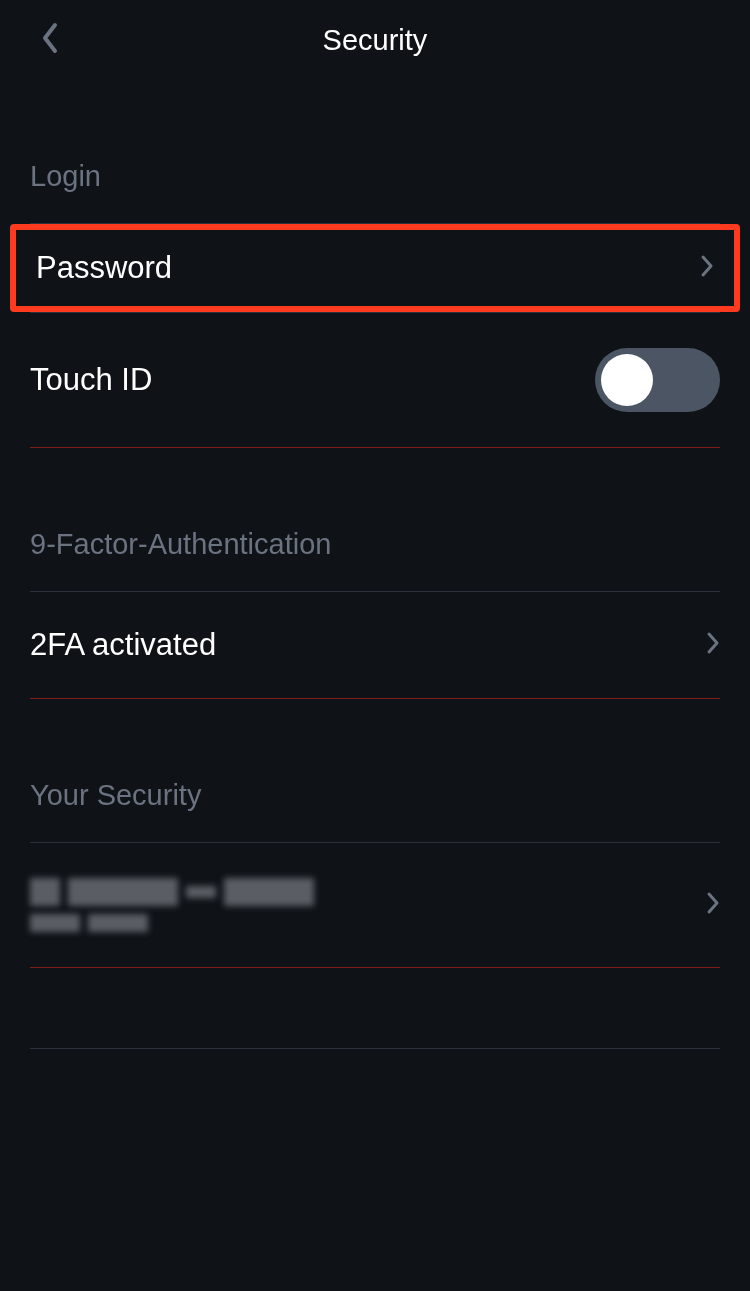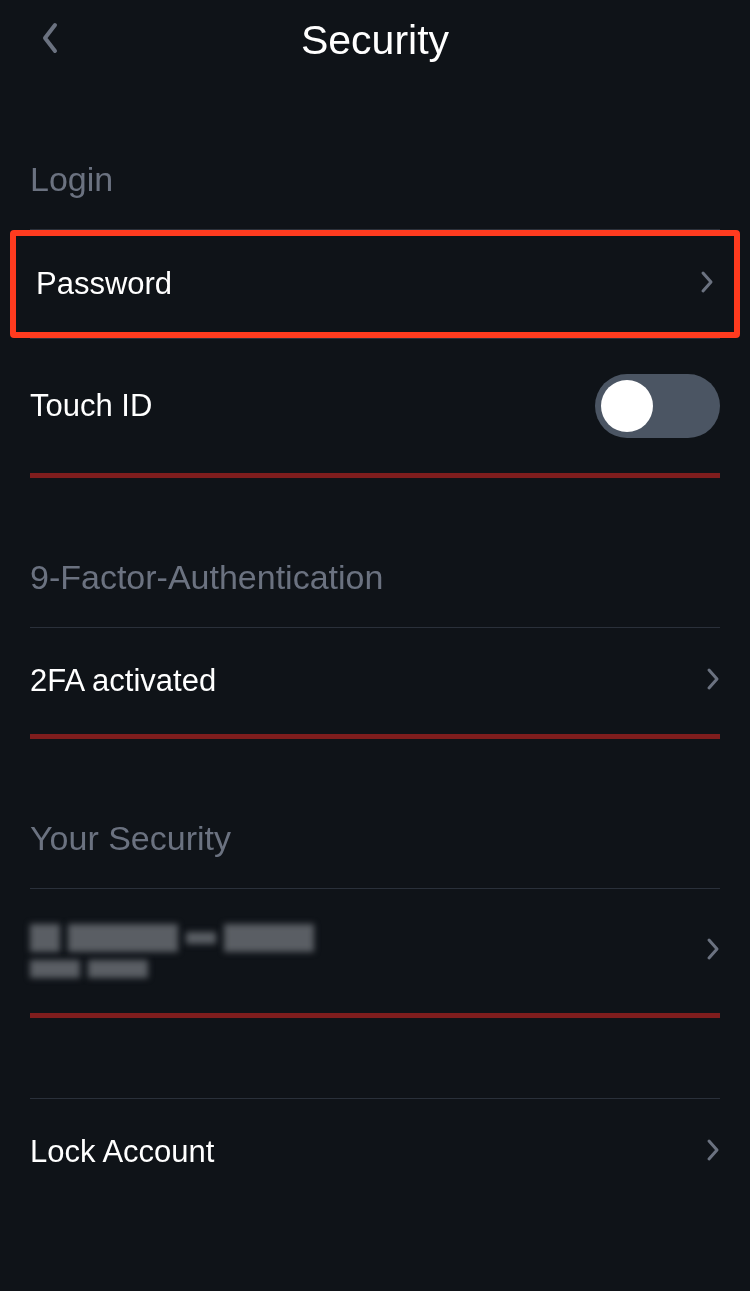--- a/index.html
+++ b/index.html
@@ -30,67 +30,67 @@
       transform: translateY(-50%);
       display: flex;
       align-items: center;
       cursor: pointer;
     }
     .back-icon svg {
       width: 20px;
       height: 34px;
     }
     .page-title {
-      font-size: 41px;
+      font-size: 29px;
       font-weight: 500;
       color: #ffffff;
     }
     .section {
       margin-top: 80px;
       padding: 0 30px;
     }
     .section:first-of-type {
       margin-top: 70px;
     }
     .section-title {
-      font-size: 34px;
+      font-size: 29px;
       color: #6b7280;
       font-weight: 400;
       padding-bottom: 30px;
     }
     .section-divider {
       border: none;
       border-top: 1px solid #2a303a;
       margin: 0;
     }
     .row {
       display: flex;
       align-items: center;
       justify-content: space-between;
       padding: 35px 0;
-      border-bottom: 5px solid #7f1d1d;
+      border-bottom: 1px solid #7f1d1d;
       cursor: pointer;
     }
     .row-label {
       font-size: 31px;
       color: #ffffff;
       font-weight: 400;
     }
     .chevron-right-icon svg {
       width: 14px;
       height: 24px;
     }
     .highlight-box {
       border: 6px solid #ff3b1f;
       border-radius: 4px;
       margin: 0 -20px;
       padding: 0 20px;
     }
     .highlight-box .row {
-      padding: 30px 0;
+      padding: 20px 0;
       border-bottom: none;
     }
     .toggle {
       position: relative;
       width: 125px;
       height: 64px;
       background-color: #4b5563;
       border-radius: 32px;
       cursor: pointer;
     }
@@ -199,21 +199,13 @@
       <svg viewBox="0 0 14 24" fill="none" stroke="#6b7280" stroke-width="3" stroke-linecap="round" stroke-linejoin="round">
         <polyline points="3,3 11,12 3,21"></polyline>
       </svg>
     </span>
   </div>
 </div>
 
 <div class="section">
   <hr class="section-divider">
 
-  <div class="row" style="border-bottom:none;">
-    <span class="row-label">Lock Account</span>
-    <span class="chevron-right-icon">
-      <svg viewBox="0 0 14 24" fill="none" stroke="#6b7280" stroke-width="3" stroke-linecap="round" stroke-linejoin="round">
-        <polyline points="3,3 11,12 3,21"></polyline>
-      </svg>
-    </span>
-  </div>
 </div>
 
 </body></html>

